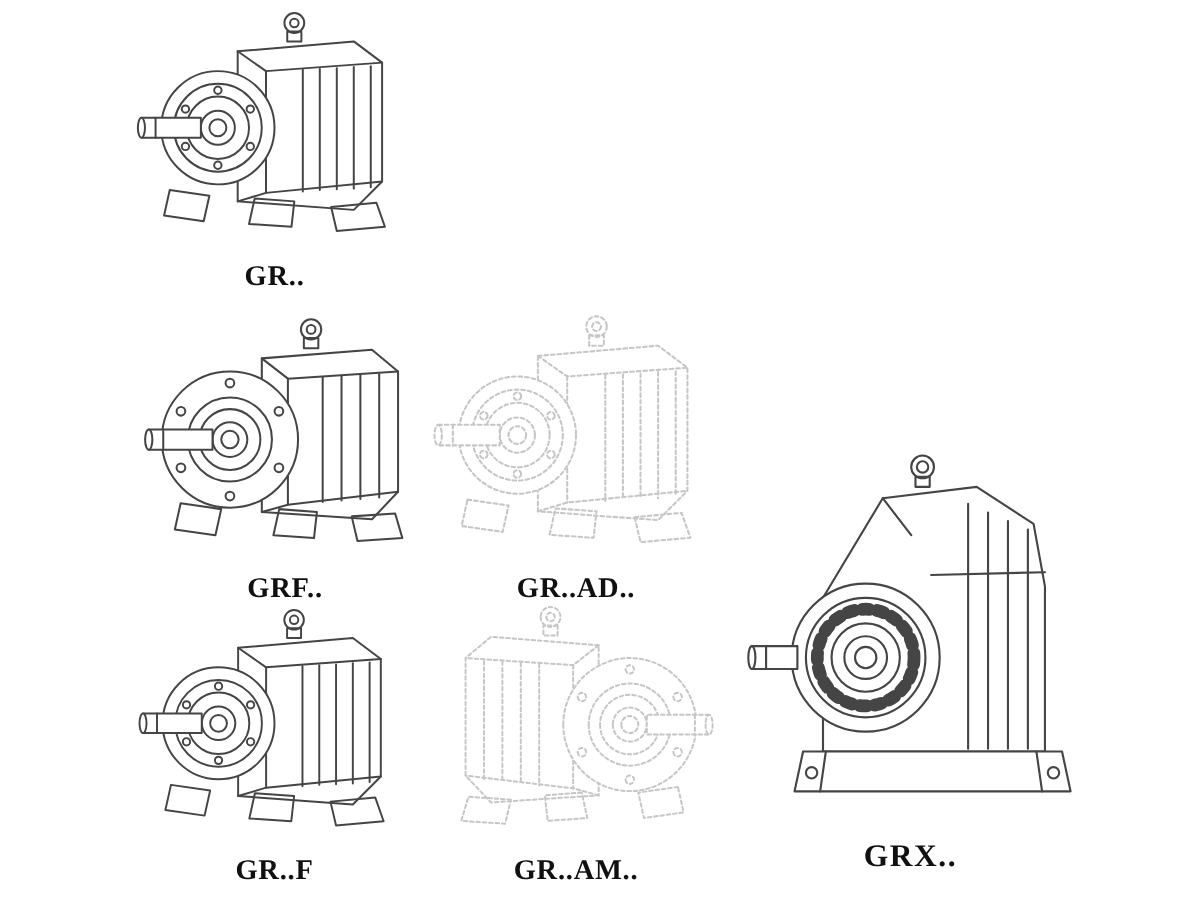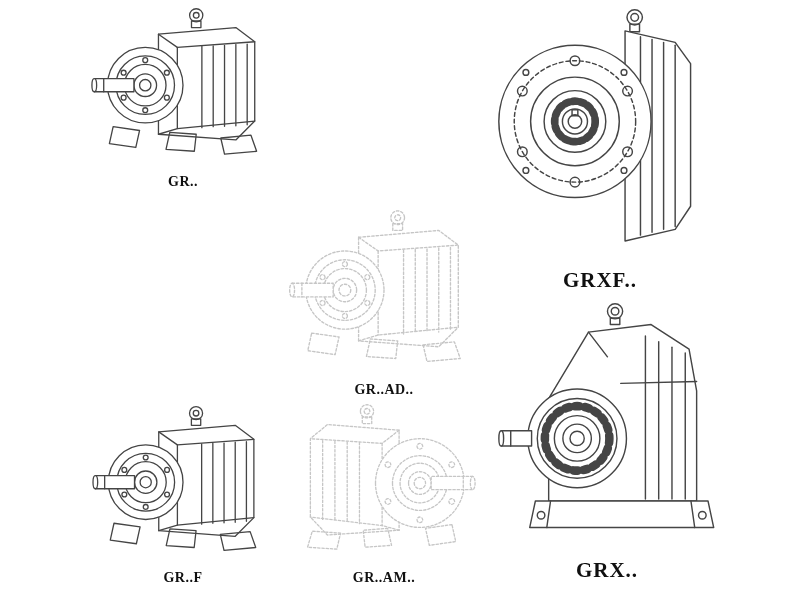--- a/index.html
+++ b/index.html
@@ -11,21 +11,21 @@
     font-family:"Liberation Serif", serif;
   }
   .cell{
     position:absolute;
     display:flex;
     flex-direction:column;
     align-items:center;
   }
   .cell .label{
     font-weight:bold;
-    font-size:14px;
+    font-size:19px;
     letter-spacing:.5px;
     color:#101010;
     margin-top:2px;
     white-space:nowrap;
   }
   .cell.big .label{font-size:21px;letter-spacing:1px;}
   svg.draw{color:#454545;display:block;}
   .ghost svg.draw{color:#c6c6c6;stroke-dasharray:2.5 2;}
   .defs{position:absolute;width:0;height:0;overflow:hidden;}
 </style>
@@ -186,27 +186,27 @@
 <div class="page">
 
   <div class="cell" style="left:88px;top:4px;">
     <svg class="draw" width="190" height="168" viewBox="0 0 200 178">
       <use href="#sym-gb"></use>
     </svg>
     <div class="label">GR..</div>
   </div>
 
 
-  <div class="cell big" style="left:494px;top:0px;">
-    <svg class="draw" width="212" height="266" viewBox="0 0 220 272">
-      <use href="#sym-front"></use>
-    </svg>
-    <div class="label">GRXF..</div>
-  </div>
-
+
+  <div class="cell" style="left:92px;top:208px;">
+    <svg class="draw" width="196" height="172" viewBox="0 0 200 178">
+      <use href="#sym-gb-flange"></use>
+    </svg>
+    <div class="label">GRF..</div>
+  </div>
 
   <div class="cell ghost" style="left:286px;top:206px;font-family:Liberation Serif, serif;">
     <svg class="draw" width="196" height="174" viewBox="0 0 200 178">
       <use href="#sym-gb"></use>
     </svg>
     <div class="label">GR..AD..</div>
   </div>
 
   <div class="cell" style="left:88px;top:402px;">
     <svg class="draw" width="190" height="166" viewBox="0 0 200 178">

